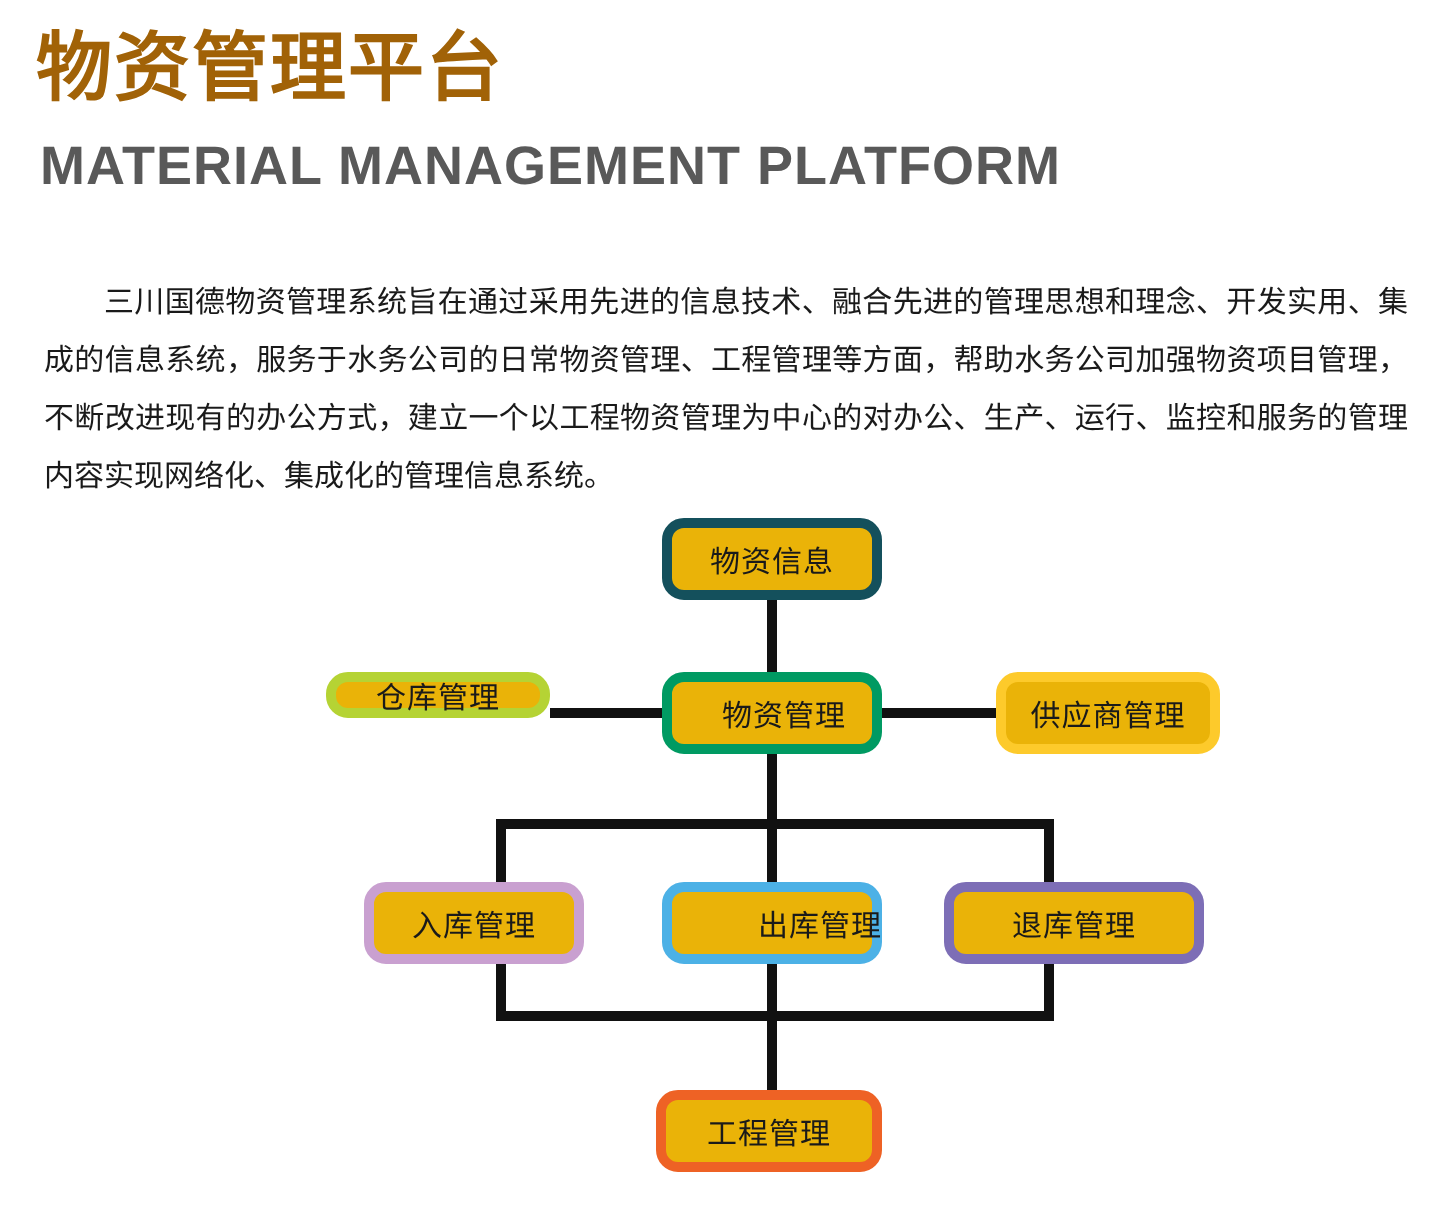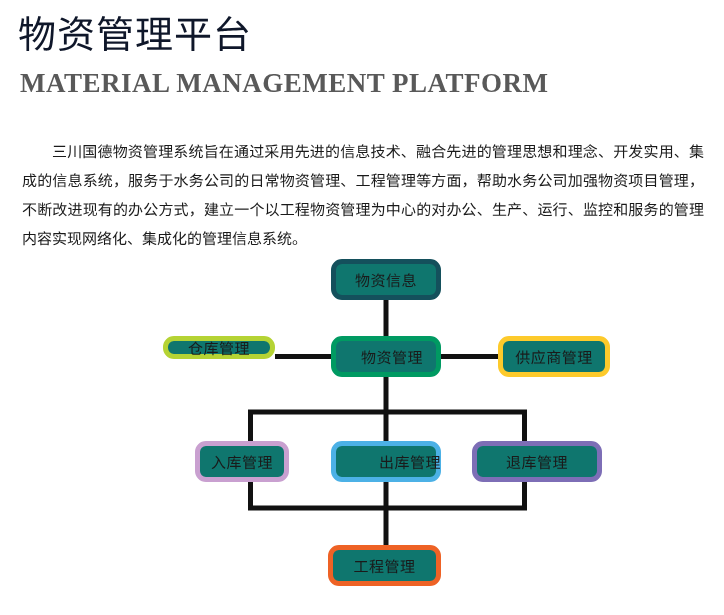--- a/index.html
+++ b/index.html
@@ -22,31 +22,31 @@
     position: absolute;
     left: 0;
     top: 0;
     width: 724px;
   }
   #title-cn {
     position: absolute;
     left: 18px;
     top: 14px;
     font-size: 38px;
-    font-weight: 400;
+    font-weight: 700;
     letter-spacing: 1px;
-    color: #0f172a;
+    color: #a16207;
     line-height: 1.15;
     white-space: nowrap;
   }
   #title-en {
     position: absolute;
     left: 20px;
     top: 68px;
-    font-family: Liberation Serif, serif;
+    font-family: Liberation Sans, sans-serif;
     font-size: 27px;
     font-weight: 700;
     letter-spacing: 0.5px;
     color: #595959;
     white-space: nowrap;
   }
 
   
   #intro {
     position: absolute;
@@ -73,40 +73,40 @@
     position: absolute;
     left: 0;
     top: 0;
     width: 724px;
     height: 348px;
   }
 
   .node {
     position: absolute;
     box-sizing: border-box;
-    background: #0f766e;
+    background: #eab308;
     border-style: solid;
     border-width: 5px;
     border-radius: 11px;
     display: flex;
     align-items: center;
     justify-content: center;
     font-size: 15px;
     color: #1a1a1a;
     letter-spacing: 0.5px;
     white-space: nowrap;
     z-index: 3;
   }
 
   
   #node-info      { left: 331px; top:  11px; width: 110px; height: 41px; }
   #node-warehouse { left: 163px; top:  88px; width: 112px; height: 23px; }
   #node-material  { left: 331px; top:  88px; width: 110px; height: 41px; padding-left: 12px; }
   #node-supplier  { left: 498px; top:  88px; width: 112px; height: 41px; justify-content: center; }
-  #node-inbound   { left: 195px; top: 193px; width: 94px; height: 41px; }
+  #node-inbound   { left: 182px; top: 193px; width: 110px; height: 41px; }
   #node-outbound  { left: 331px; top: 193px; width: 110px; height: 41px; }
   #node-returns   { left: 472px; top: 193px; width: 130px; height: 41px; text-align: center; }
   #node-project   { left: 328px; top: 297px; width: 113px; height: 41px; }
 </style>
 </head>
 <body>
 
 <div id="header">
   <div id="title-cn">物资管理平台</div>
   <div id="title-en">MATERIAL MANAGEMENT PLATFORM</div>

